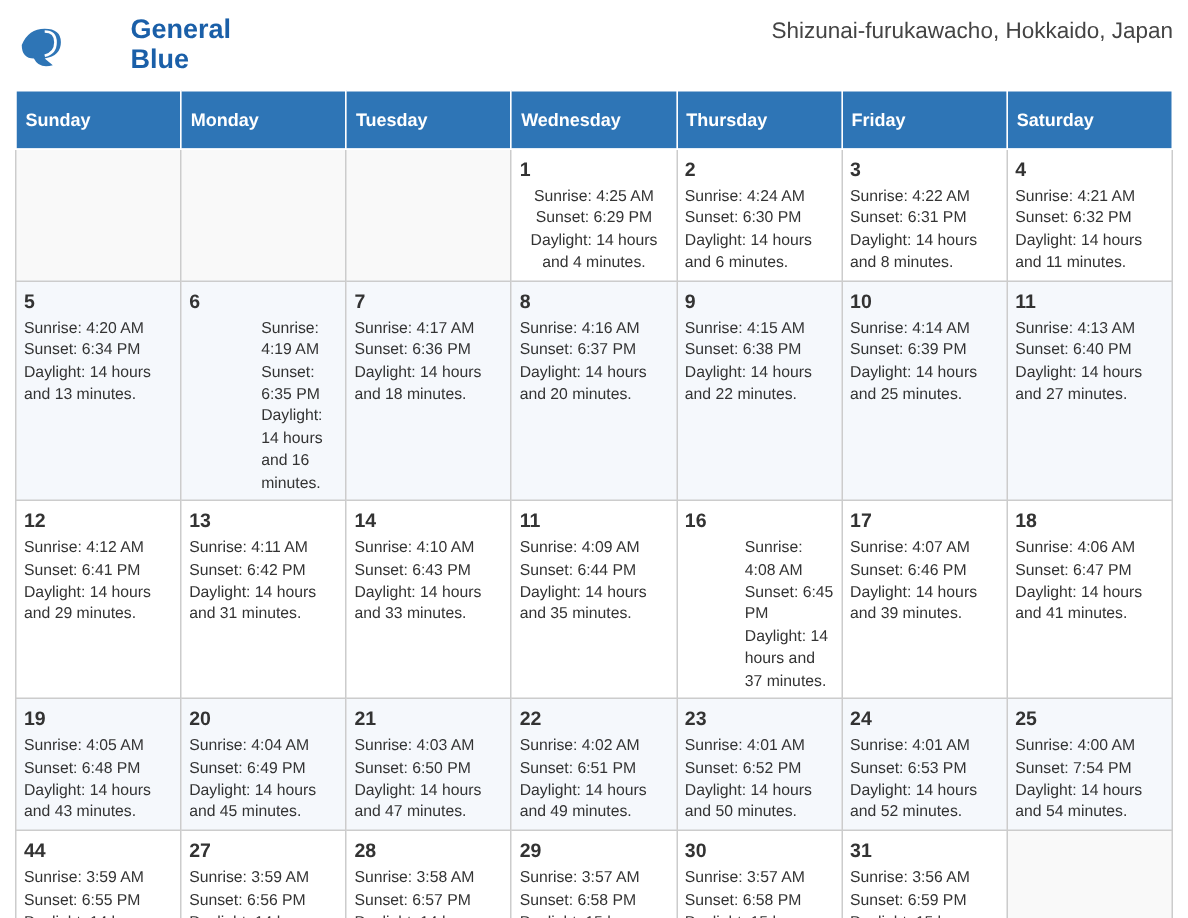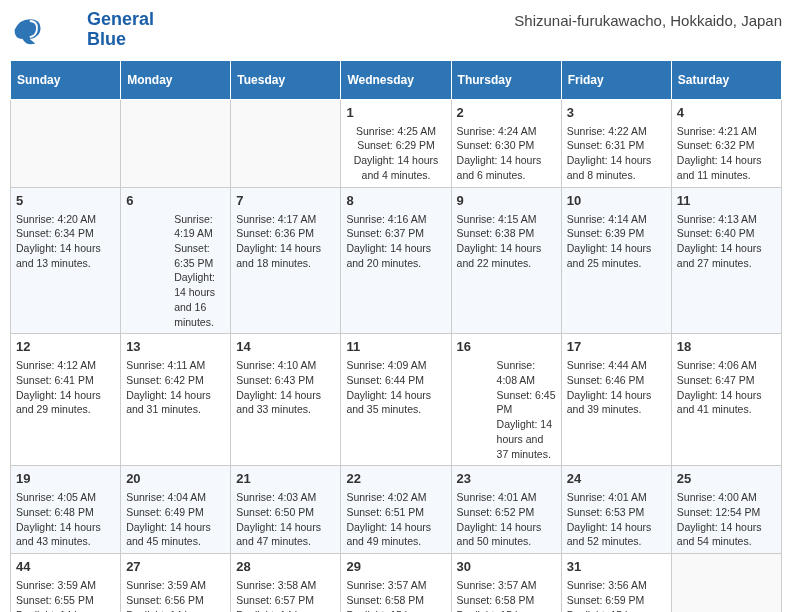--- a/index.html
+++ b/index.html
@@ -218,21 +218,21 @@
 Daylight: 14 hours and 35 minutes.</div>
         </td>
         <td>
           <span class="day-num">16</span>
           <div class="day-info" style="white-space: pre-line; margin-left: 40px;">Sunrise: 4:08 AM
 Sunset: 6:45 PM
 Daylight: 14 hours and 37 minutes.</div>
         </td>
         <td>
           <span class="day-num">17</span>
-          <div class="day-info" style="white-space: pre-line;">Sunrise: 4:44 AM
+          <div class="day-info" style="white-space: pre-line;">Sunrise: 4:07 AM
 Sunset: 6:46 PM
 Daylight: 14 hours and 39 minutes.</div>
         </td>
         <td>
           <span class="day-num">18</span>
           <div class="day-info" style="white-space: pre-line;">Sunrise: 4:06 AM
 Sunset: 6:47 PM
 Daylight: 14 hours and 41 minutes.</div>
         </td>
       </tr>
@@ -269,21 +269,21 @@
         </td>
         <td>
           <span class="day-num">24</span>
           <div class="day-info" style="white-space: pre-line;">Sunrise: 4:01 AM
 Sunset: 6:53 PM
 Daylight: 14 hours and 52 minutes.</div>
         </td>
         <td>
           <span class="day-num">25</span>
           <div class="day-info" style="white-space: pre-line;">Sunrise: 4:00 AM
-Sunset: 12:54 PM
+Sunset: 7:54 PM
 Daylight: 14 hours and 54 minutes.</div>
         </td>
       </tr>
       <tr>
         <td>
           <span class="day-num">44</span>
           <div class="day-info" style="white-space: pre-line;">Sunrise: 3:59 AM
 Sunset: 6:55 PM
 Daylight: 14 hours and 55 minutes.</div>
         </td>

